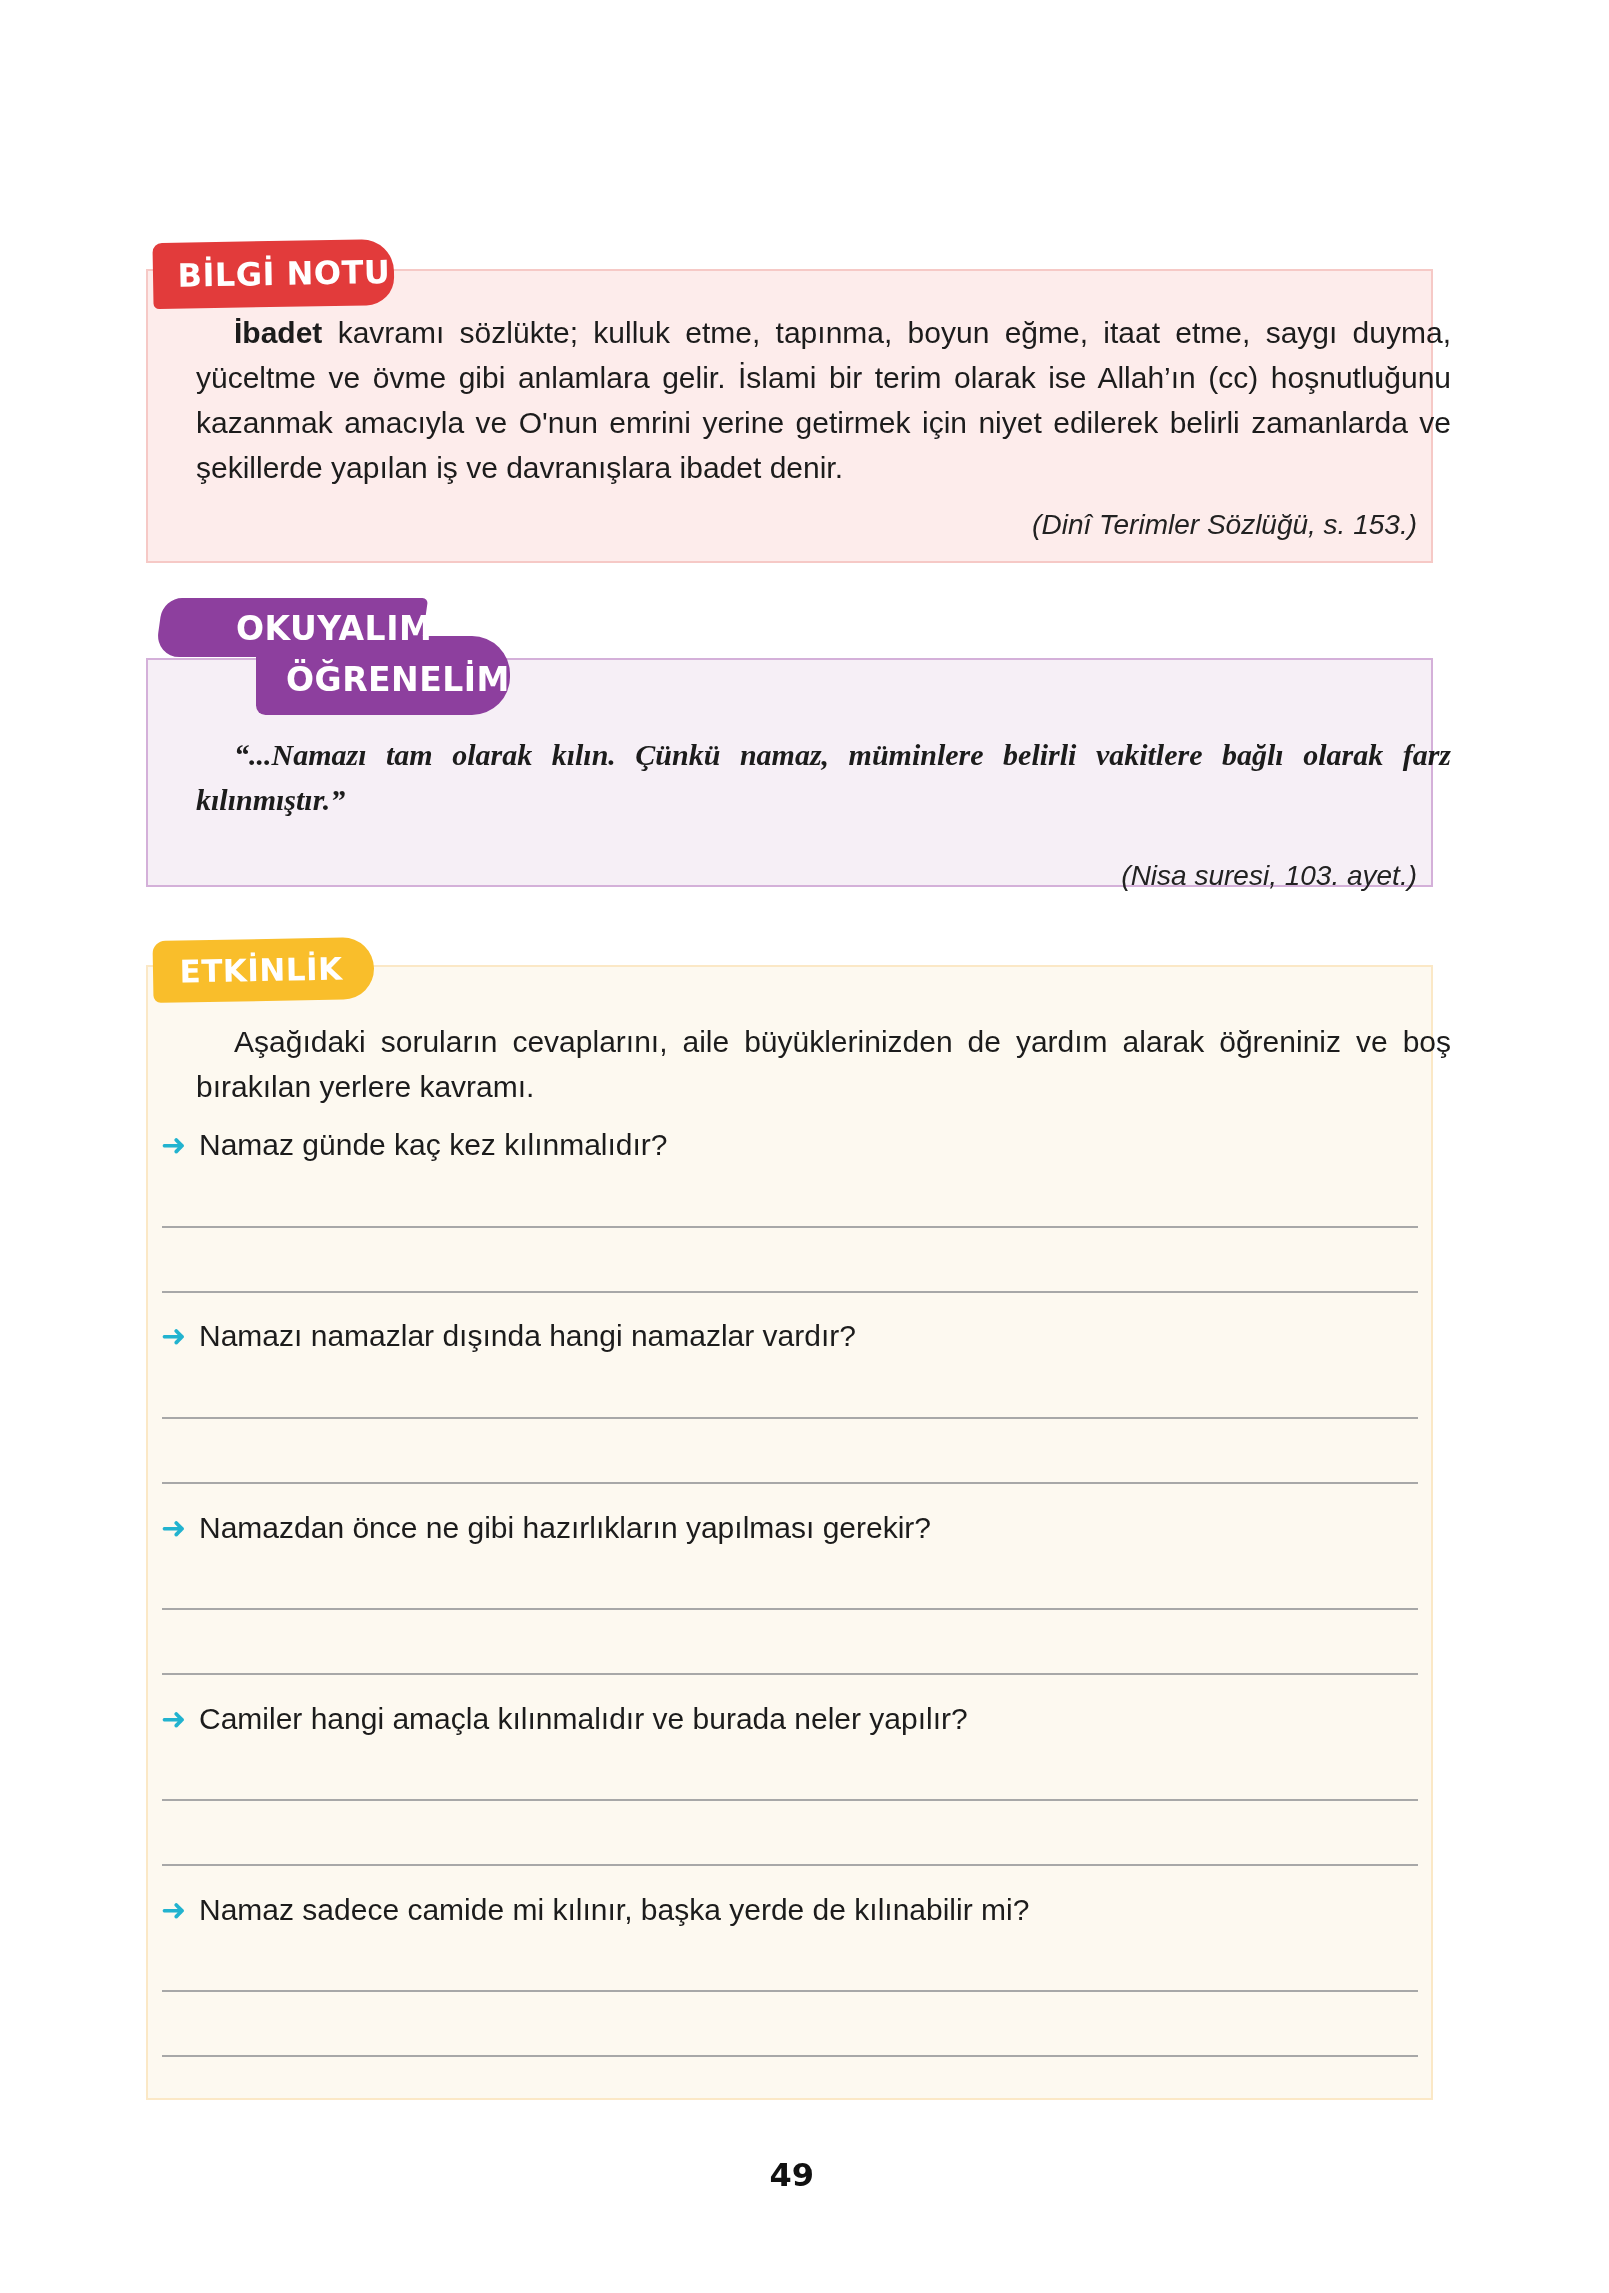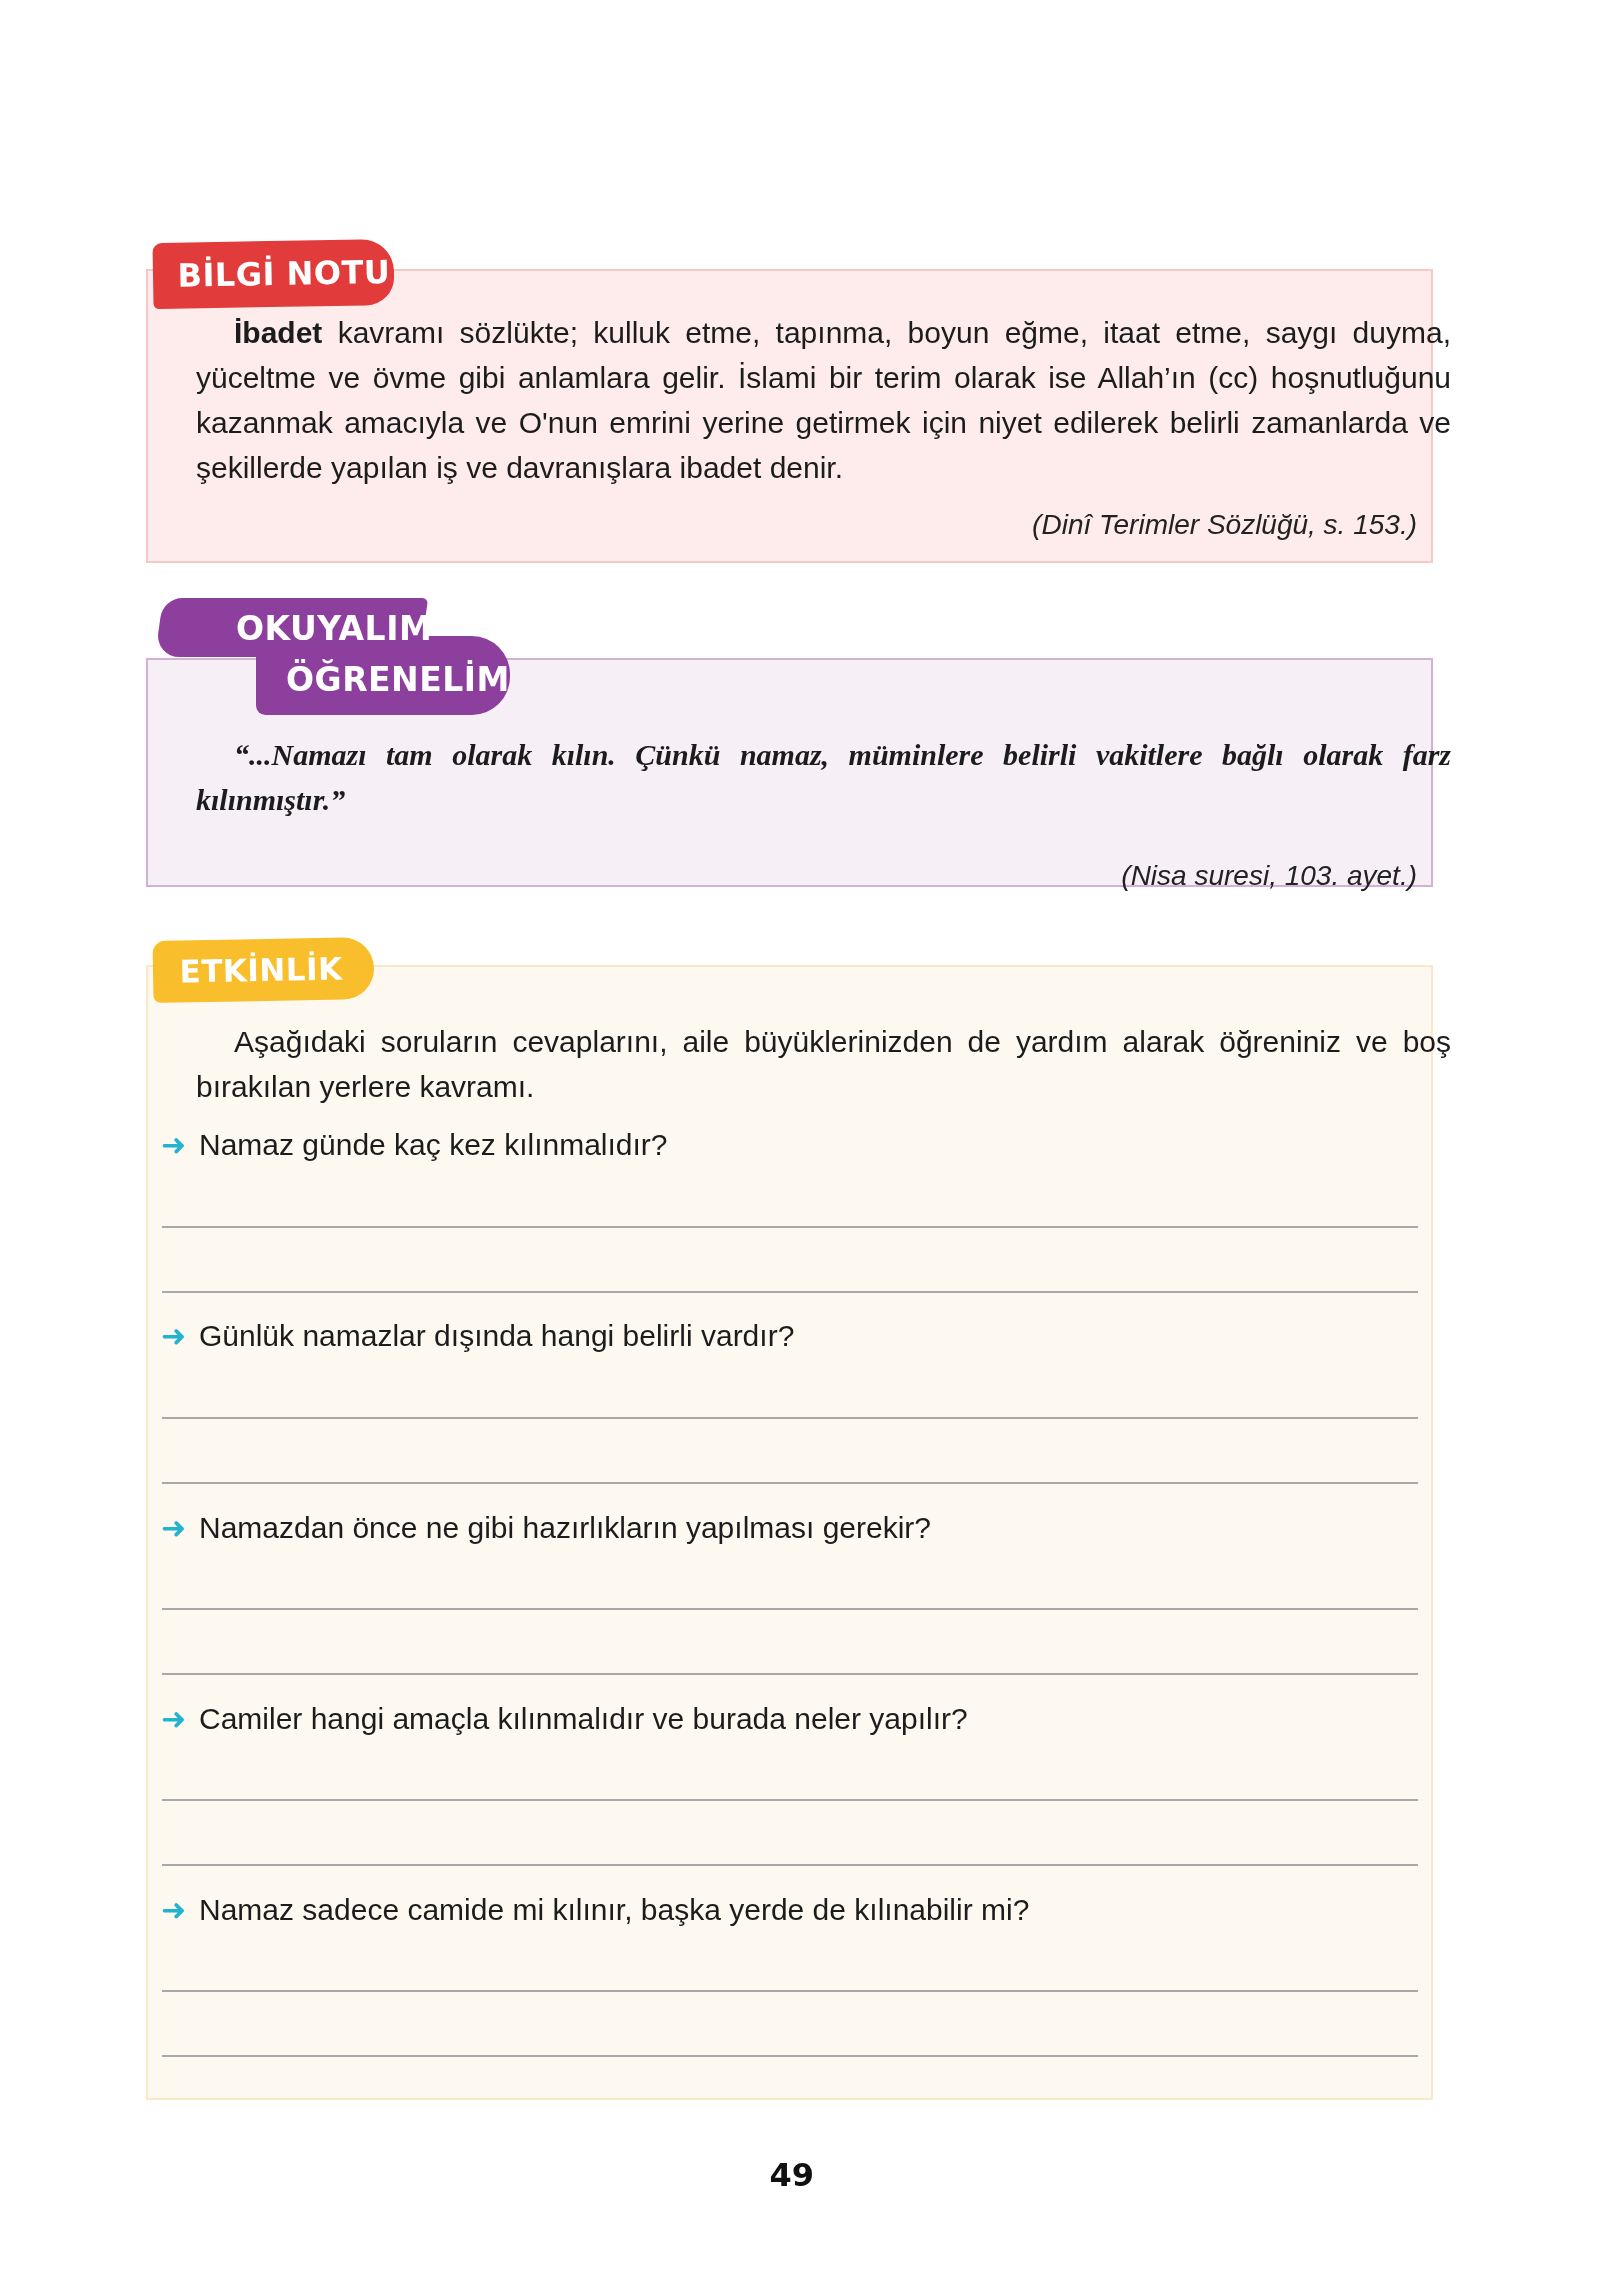--- a/index.html
+++ b/index.html
@@ -63,21 +63,21 @@
 <div class="source src-ok">(Nisa suresi, 103. ayet.)</div>
 
 <div class="box etkinlik"></div>
 <div class="tag tag-etk">ETKİNLİK</div>
 <div class="para etk-intro"><span class="indent"></span><span>Aşağıdaki soruların cevaplarını, aile büyüklerinizden de yardım alarak öğreniniz ve boş bırakılan yerlere kavramı.</span></div>
 
 <div class="q" style="top:1124px"><span class="arrow">➜</span><span>Namaz günde kaç kez kılınmalıdır?</span></div>
 <div class="line" style="top:1226px"></div>
 <div class="line" style="top:1291px"></div>
 
-<div class="q" style="top:1315px"><span class="arrow">➜</span><span>Günlük namazlar dışında hangi belirli vardır?</span></div>
+<div class="q" style="top:1315px"><span class="arrow">➜</span><span>Namazı namazlar dışında hangi namazlar vardır?</span></div>
 <div class="line" style="top:1417px"></div>
 <div class="line" style="top:1482px"></div>
 
 <div class="q" style="top:1507px"><span class="arrow">➜</span><span>Namazdan önce ne gibi hazırlıkların yapılması gerekir?</span></div>
 <div class="line" style="top:1608px"></div>
 <div class="line" style="top:1673px"></div>
 
 <div class="q" style="top:1698px"><span class="arrow">➜</span><span>Camiler hangi amaçla kılınmalıdır ve burada neler yapılır?</span></div>
 <div class="line" style="top:1799px"></div>
 <div class="line" style="top:1864px"></div>

